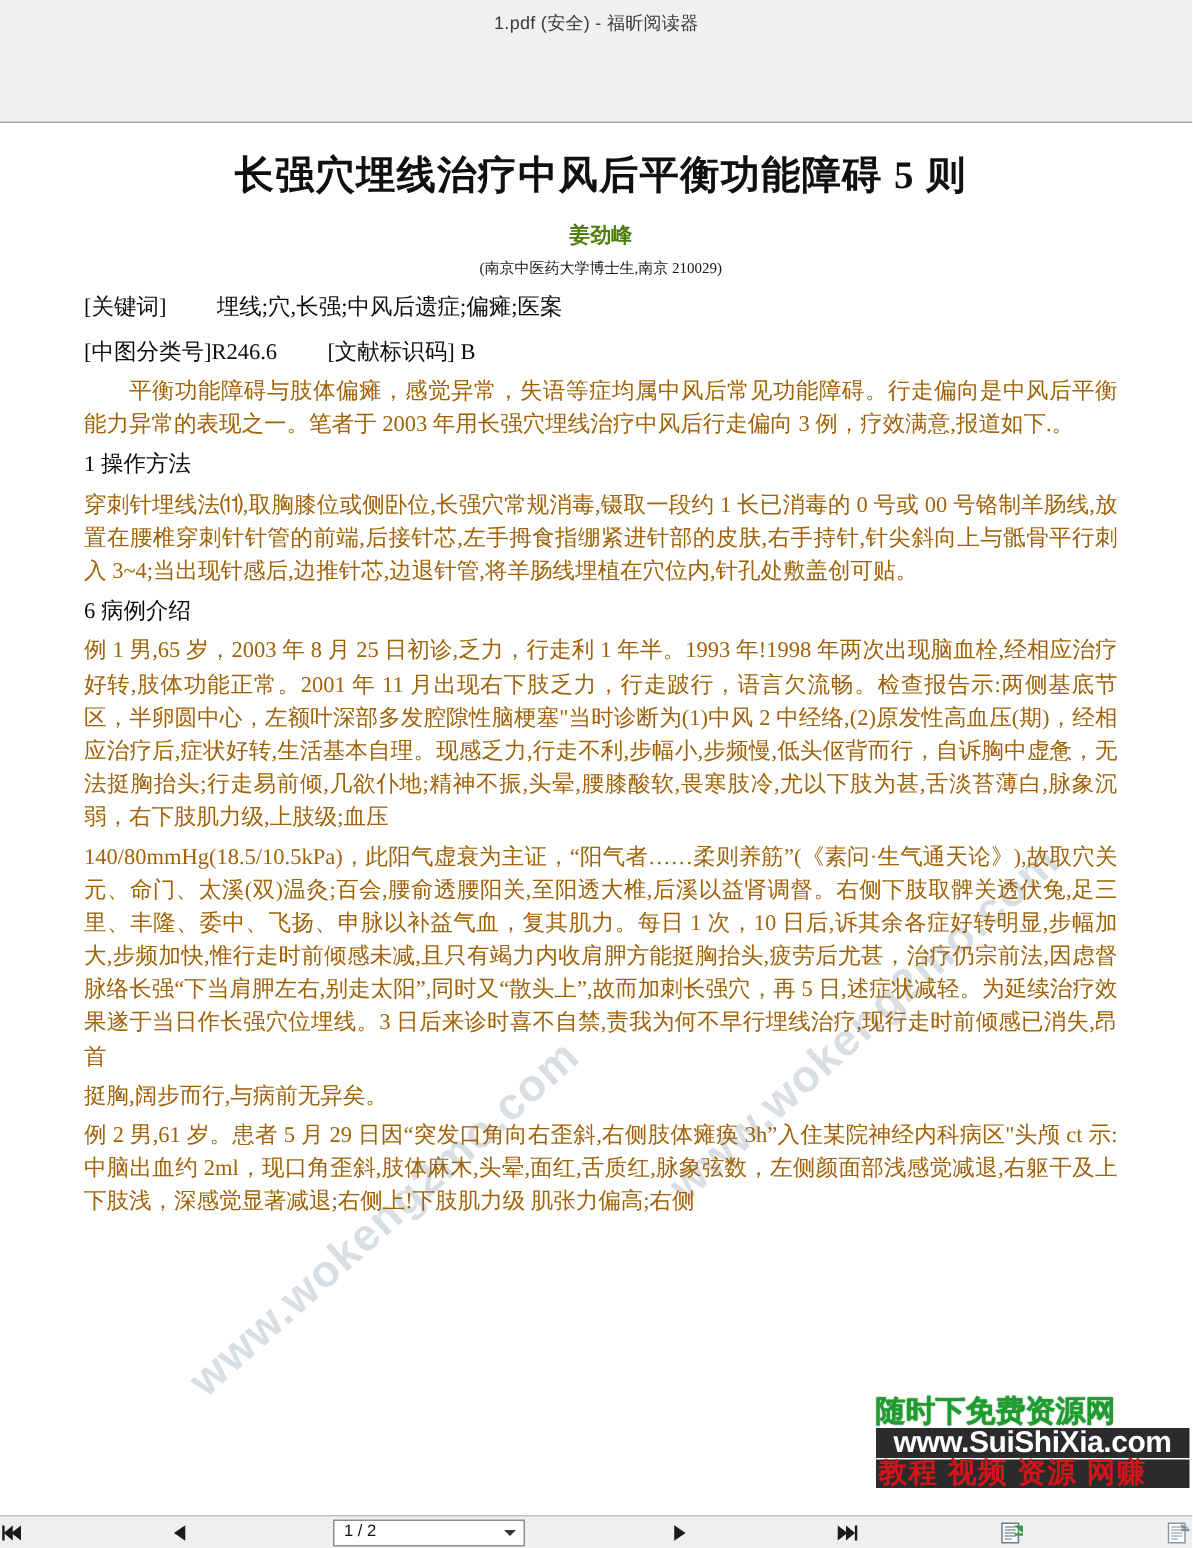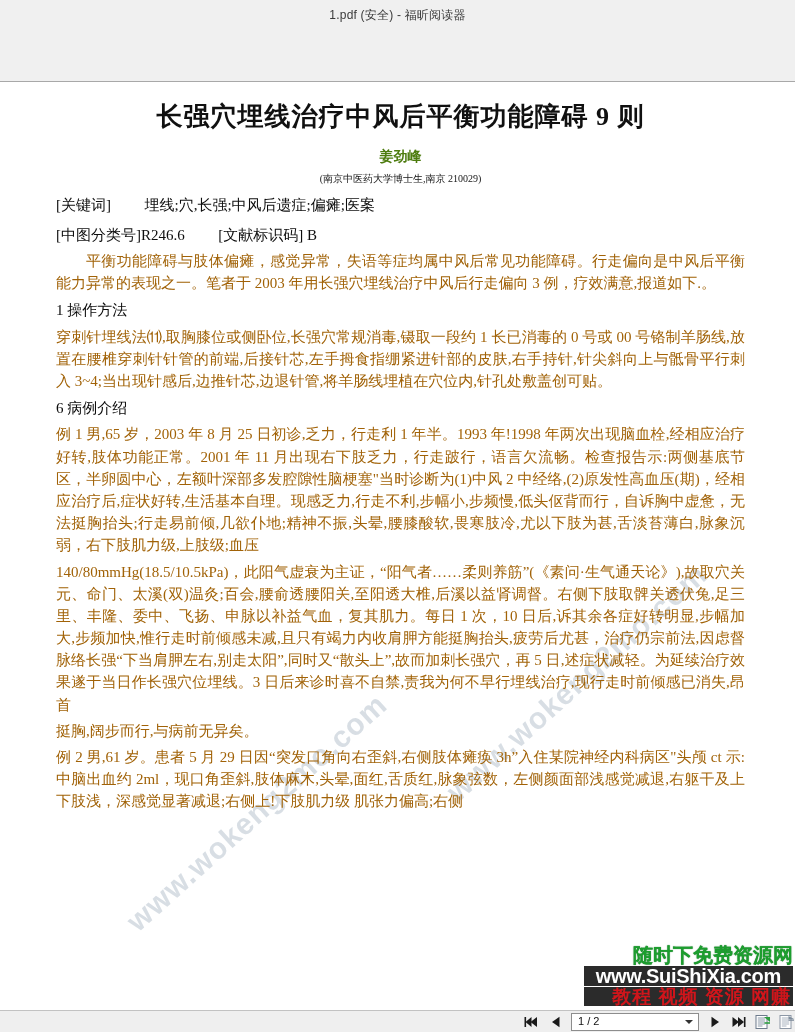--- a/index.html
+++ b/index.html
@@ -123,23 +123,23 @@
     pointer-events: none;
     user-select: none;
   }
   .wm-a { left: 120px; top: 830px; }
   .wm-b { left: 440px; top: 700px; }
 
   
   .promo {
     position: absolute;
     right: 2px;
-    bottom: 6px;
+    bottom: 20px;
     z-index: 6;
-    text-align: right;
+    text-align: left;
     line-height: 1;
     pointer-events: none;
     user-select: none;
   }
   .promo-green {
     font-family: "Liberation Sans", "DejaVu Sans", sans-serif;
     font-size: 20px;
     font-weight: bold;
     color: #1c9e2e;
     letter-spacing: 0px;
@@ -171,21 +171,21 @@
 
   
   .toolbar {
     position: absolute;
     left: 0; bottom: 0;
     width: 795px; height: 22px;
     background: #efefef;
     border-top: 1px solid #c2c2c2;
     display: flex;
     align-items: center;
-    justify-content: flex-end;
+    justify-content: space-between;
     gap: 7px;
     z-index: 9;
   }
   .tb-btn {
     width: 17px; height: 18px;
     display: flex;
     align-items: center;
     justify-content: center;
     background: transparent;
     border: none;
@@ -231,21 +231,21 @@
     <div class="titlebar-text">1.pdf (安全) - 福昕阅读器</div>
   </div>
 
   <div class="page">
 
     <div class="wm-diag wm-a">www.wokeng2mo.com</div>
     <div class="wm-diag wm-b">www.wokeng2mo.com</div>
 
     <div class="doc">
 
-      <h1 class="doc-title">长强穴埋线治疗中风后平衡功能障碍 9 则</h1>
+      <h1 class="doc-title">长强穴埋线治疗中风后平衡功能障碍 5 则</h1>
       <div class="doc-author">姜劲峰</div>
       <div class="doc-affil">(南京中医药大学博士生,南京 210029)</div>
 
       <div class="meta-line">
         <span>[关键词]</span>
         <span class="gap"></span>
         <span>埋线;穴,长强;中风后遗症;偏瘫;医案</span>
       </div>
 
       <div class="meta-line">

